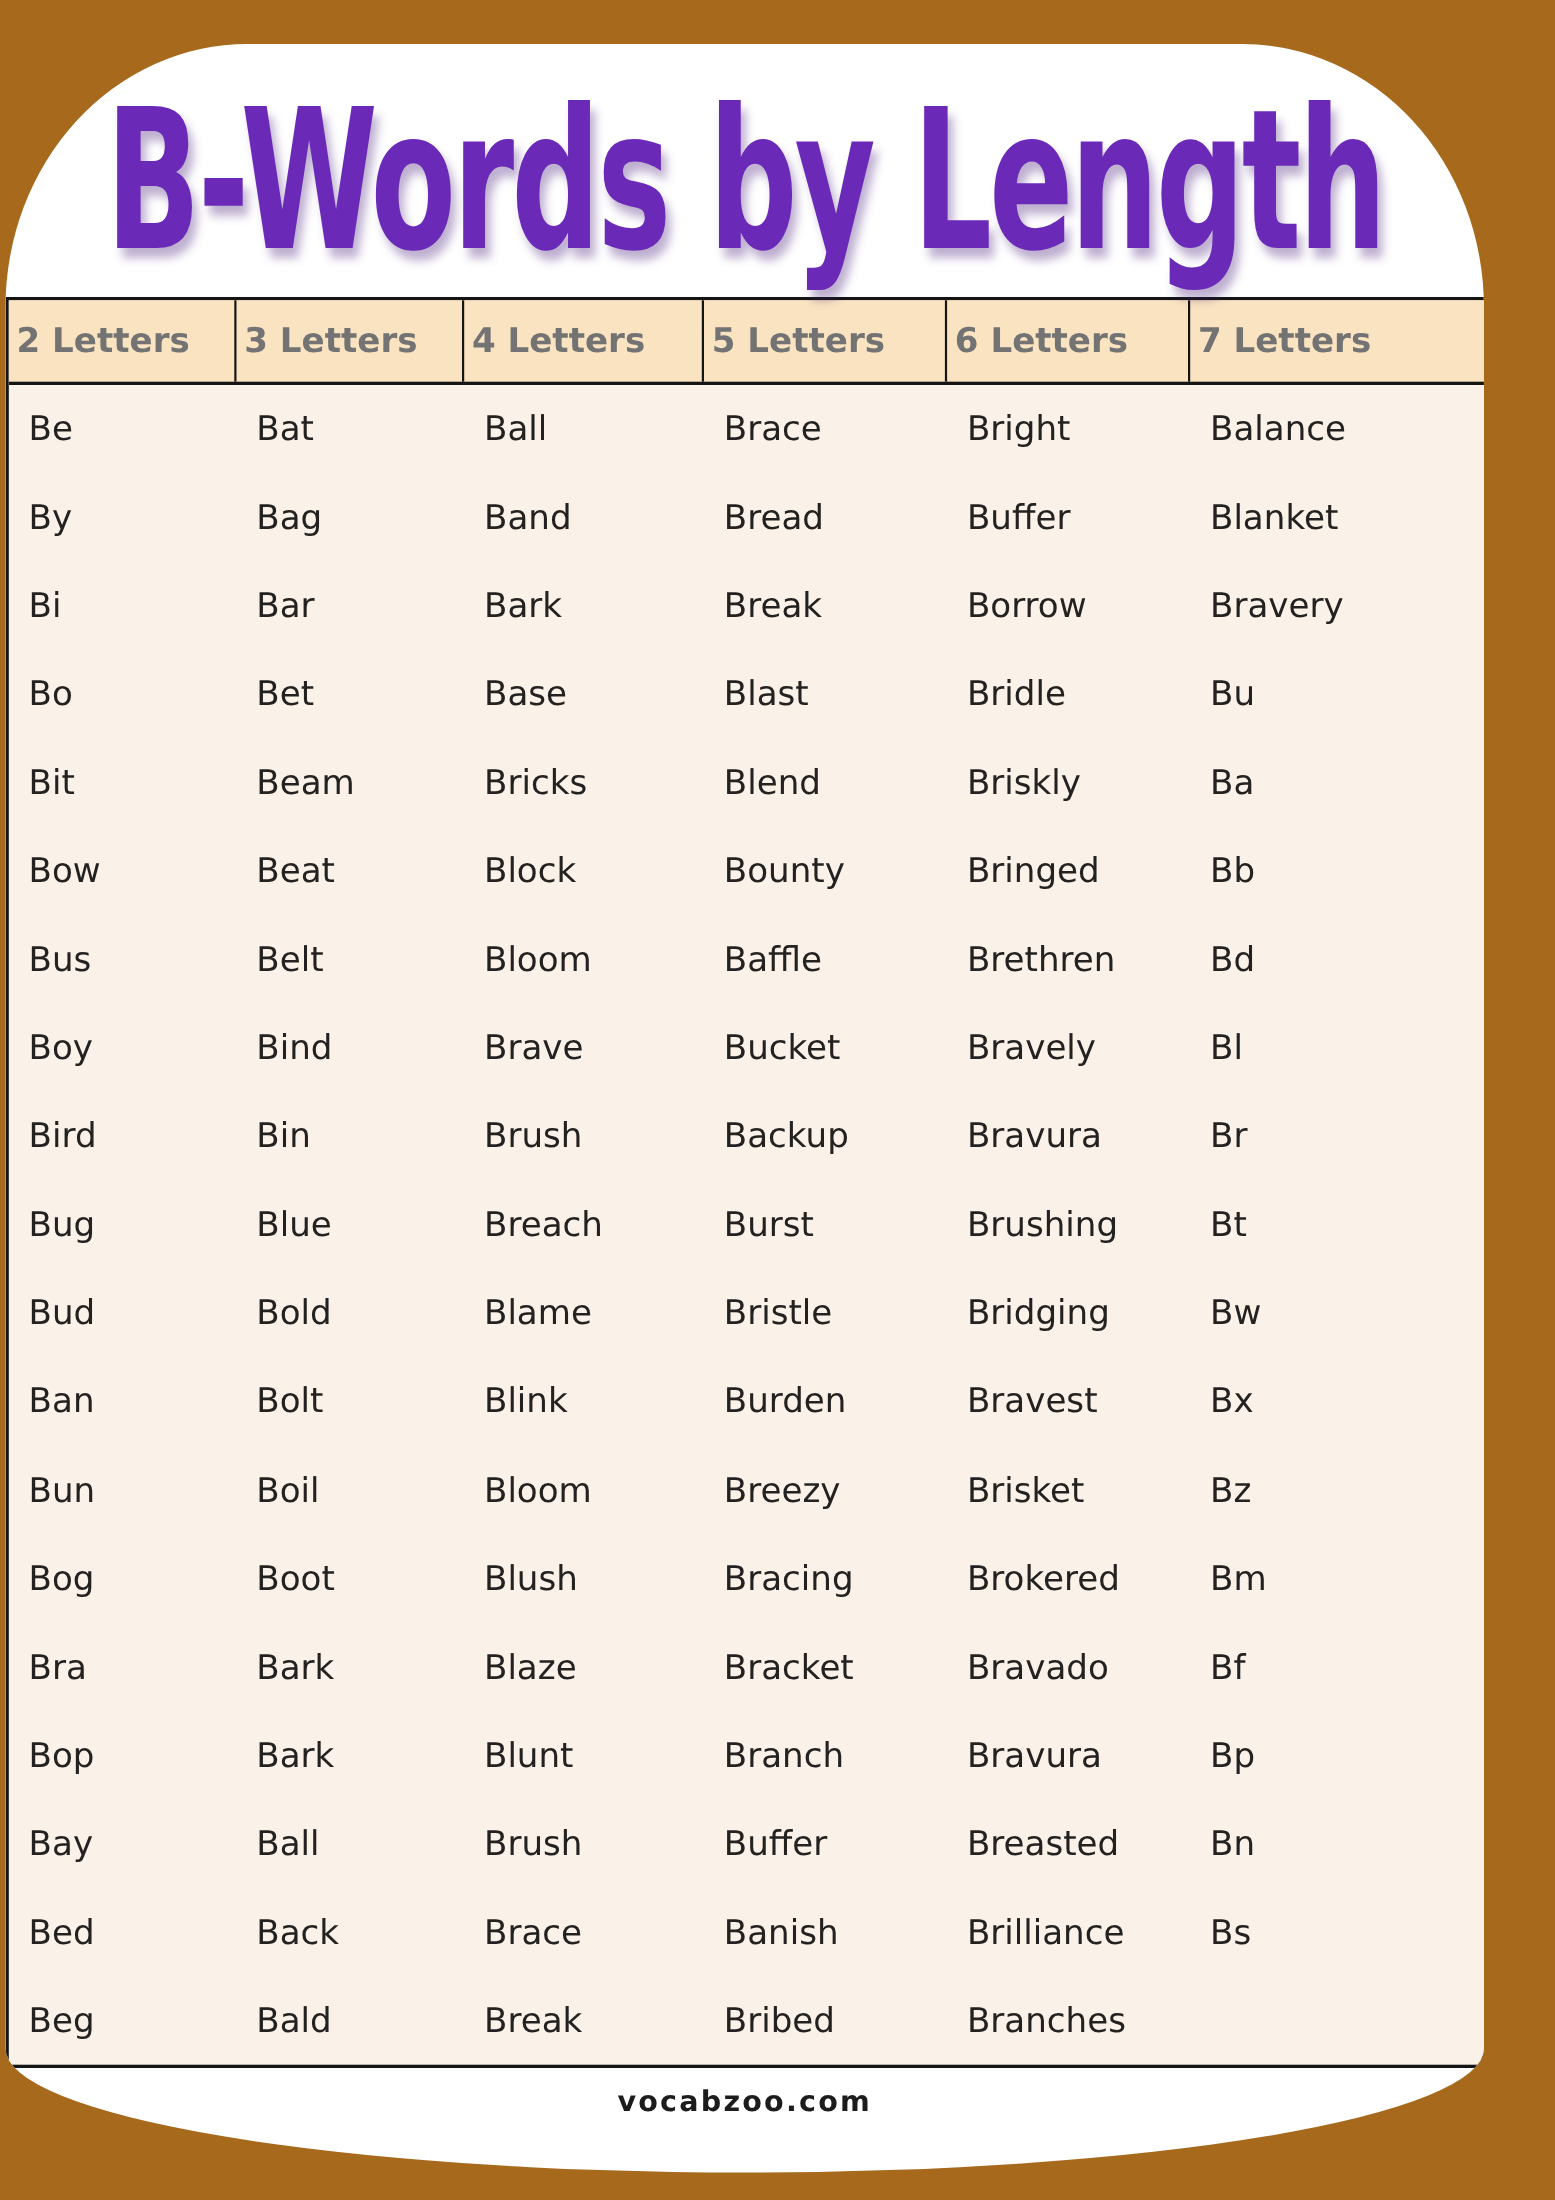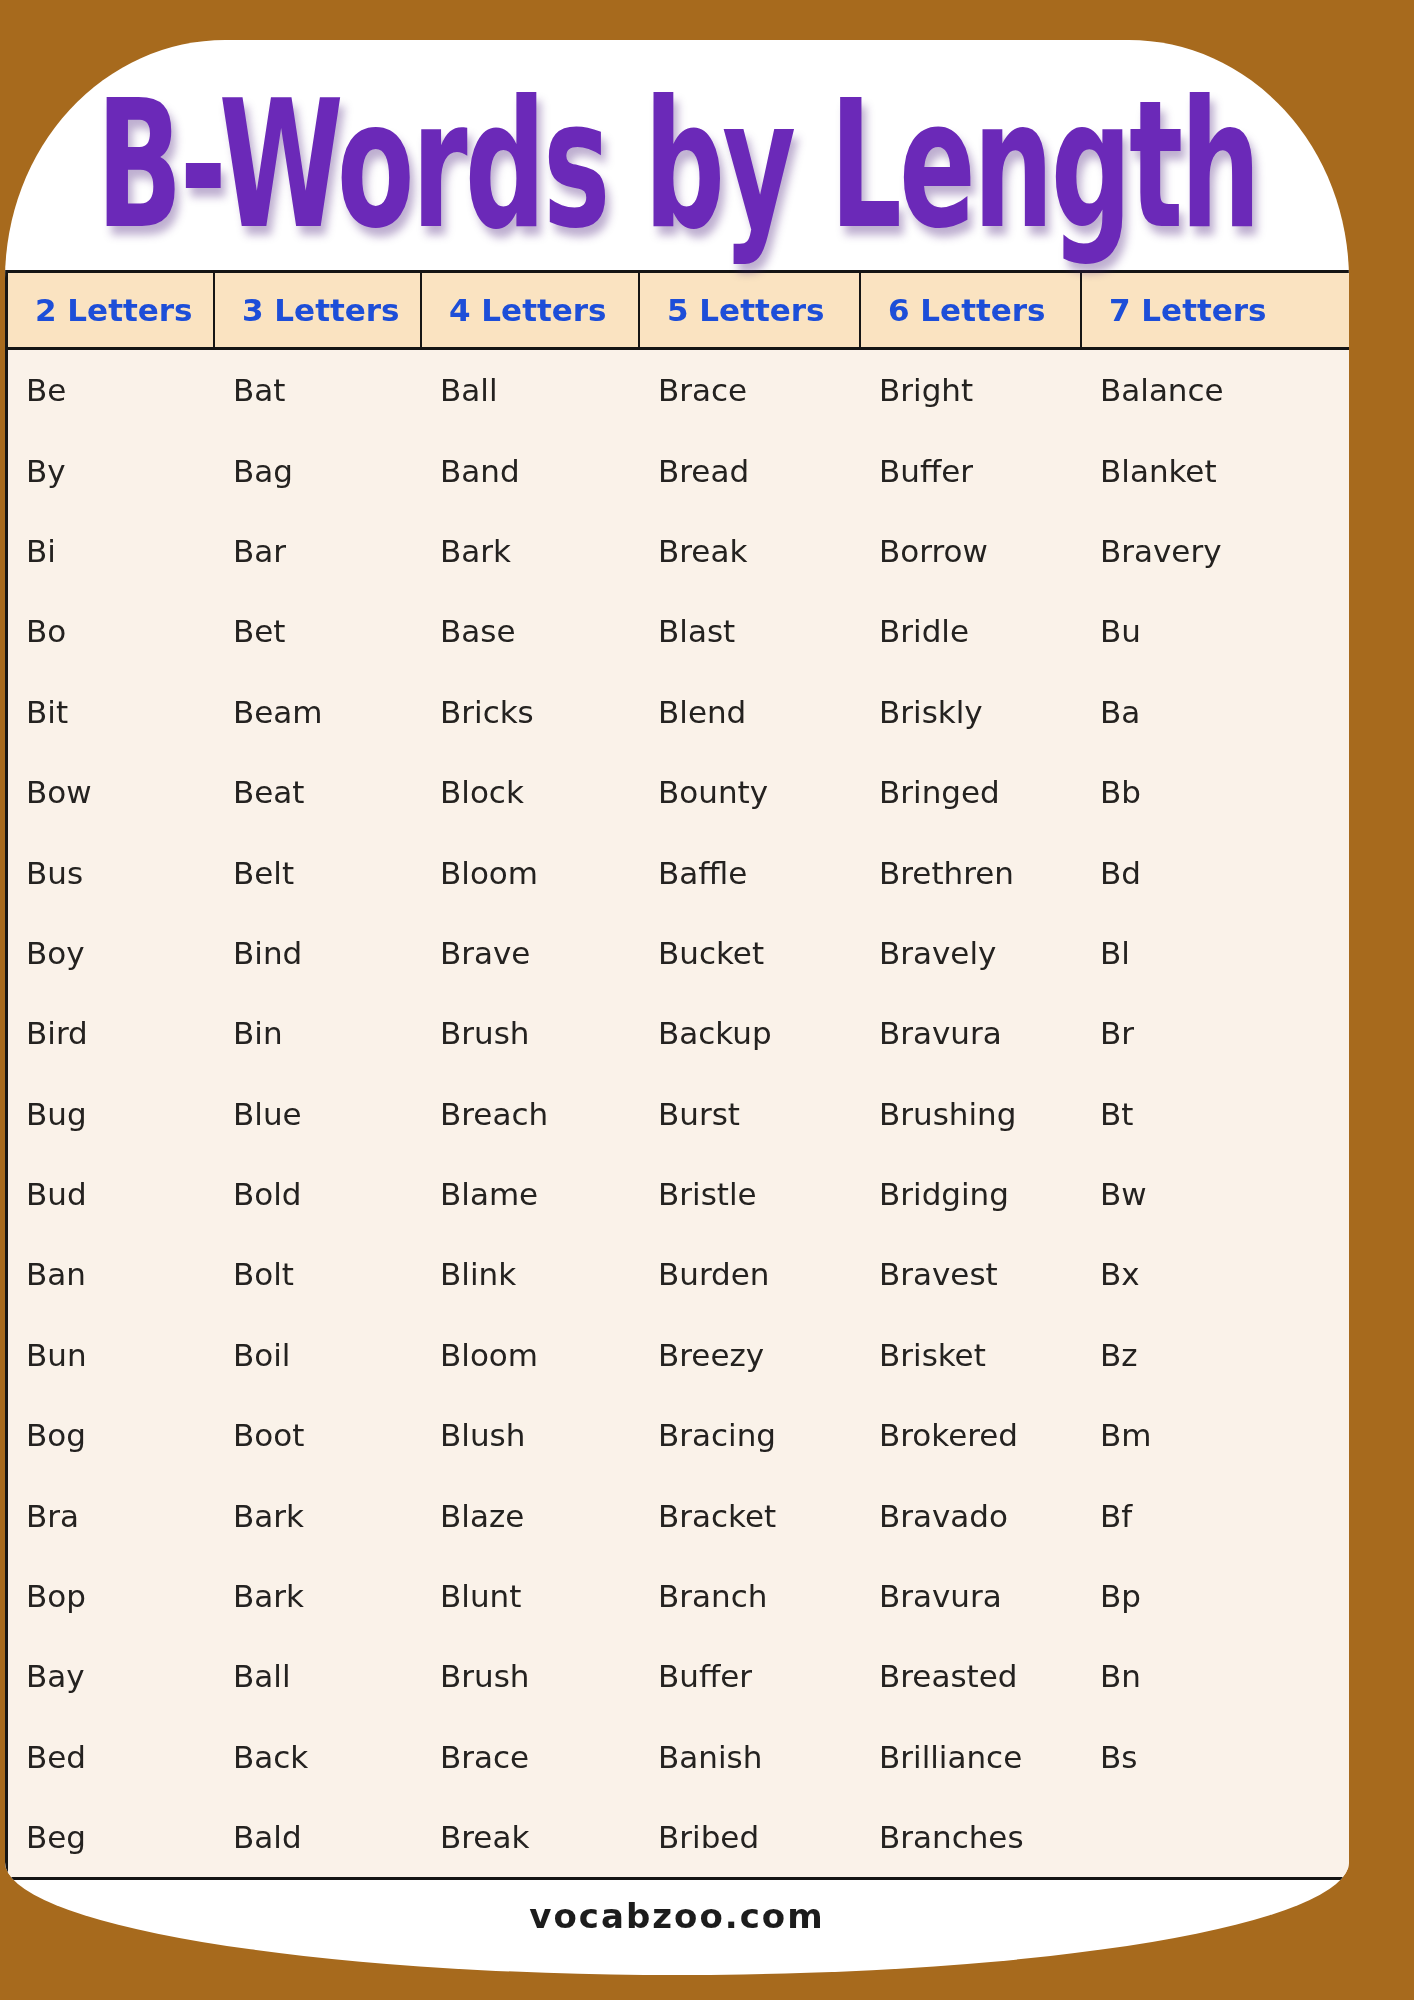--- a/index.html
+++ b/index.html
@@ -52,24 +52,24 @@
   .header-row {
     display: grid;
     grid-template-columns: 207px 207px 218px 221px 221px auto;
     background: var(--c-header, #FAE3C1);
     border-bottom: 3px solid #151515;
   }
   .th {
     height: 74px;
     display: flex;
     align-items: center;
-    padding-left: 27px;
+    padding-left: 7px;
     font-size: 31px;
     font-weight: bold;
-    color: #1d4ed8;
+    color: #737373;
     border-right: 2px solid #151515;
     box-sizing: border-box;
   }
   .th:last-child { border-right: none; }
 
   .body-grid {
     display: grid;
     grid-template-columns: 207px 207px 218px 221px 221px auto;
     grid-auto-rows: 80.4px;
     border-radius: 25px;
@@ -80,21 +80,21 @@
     padding-left: 18px;
     font-size: 31px;
     color: #242220;
     box-sizing: border-box;
     white-space: nowrap;
   }
 
   .footer {
     margin-top: 16px;
     text-align: center;
-    font-size: 34px;
+    font-size: 26px;
     font-weight: bold;
     letter-spacing: 2px;
     color: #1c1c1c;
   }
 </style>
 </head>
 <body>
 
 <div class="card">
 

